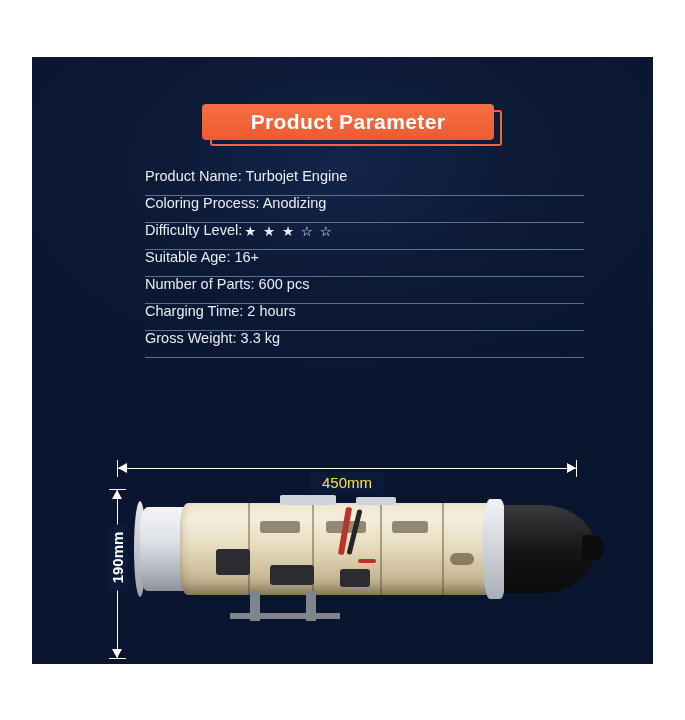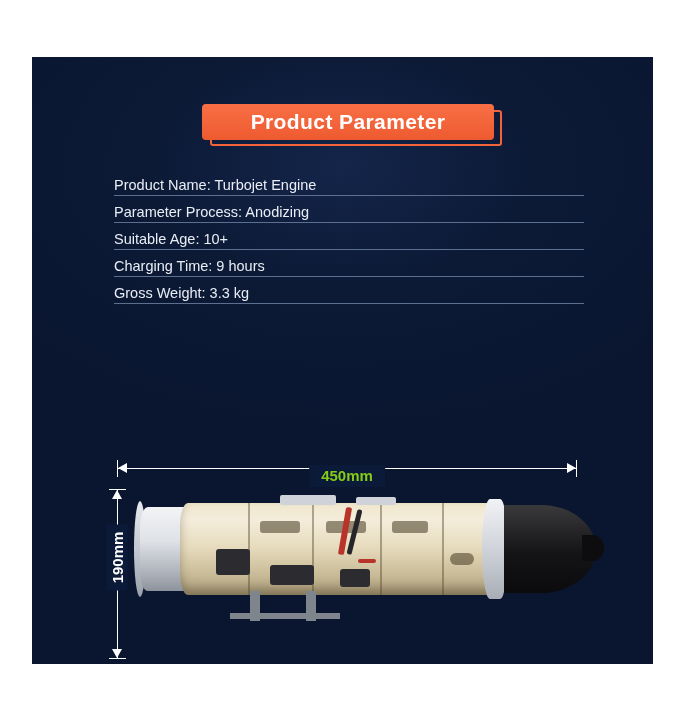--- a/index.html
+++ b/index.html
@@ -75,21 +75,22 @@
     position: absolute;
     left: 82px;
     top: 112px;
     width: 470px;
   }
   .spec-row {
     position: relative;
     height: 26px;
     border-bottom: 1px solid #5d6f8e;
     display: flex;
-    align-items: flex-end;
+    align-items: flex-start;
+    margin-left: 31px;
   }
   .spec-text {
     color: #e9edf5;
     font-size: 14.5px;
     font-family: "Liberation Sans", sans-serif;
     white-space: nowrap;
     line-height: 1;
     padding-bottom: 3px;
   }
   .stars {
@@ -130,27 +131,27 @@
     top: 6px;
     width: 0; height: 0;
     border-top: 5px solid transparent;
     border-bottom: 5px solid transparent;
   }
   .dim-width .arrow-l { left: 1px; border-right: 9px solid #ffffff; }
   .dim-width .arrow-r { right: 1px; border-left: 9px solid #ffffff; }
   .dim-width .label {
     position: absolute;
     left: 50%;
-    top: 8px;
+    top: 15px;
     transform: translateX(-50%);
     background: #0b1a38;
     padding: 0 12px;
-    color: #84cc16;
+    color: #fde047;
     font-size: 15px;
-    font-weight: bold;
+    font-weight: normal;
     line-height: 22px;
   }
 
   
   .dim-height {
     position: absolute;
     left: 74px;
     top: 432px;
     width: 22px;
     height: 170px;
@@ -303,27 +304,34 @@
       <div class="title-bar">
         <span class="title-text">Product Parameter</span>
       </div>
     </div>
 
     <div class="specs">
       <div class="spec-row">
         <span class="spec-text">Product Name: Turbojet Engine</span>
       </div>
       <div class="spec-row">
-        <span class="spec-text">Parameter Process: Anodizing</span>
-      </div>
-      <div class="spec-row">
-        <span class="spec-text">Suitable Age: 10+</span>
-      </div>
-      <div class="spec-row">
-        <span class="spec-text">Charging Time: 9 hours</span>
+        <span class="spec-text">Coloring Process: Anodizing</span>
+      </div>
+      <div class="spec-row">
+        <span class="spec-text">Difficulty Level:</span>
+        <span class="stars">★ ★ ★ ☆ ☆</span>
+      </div>
+      <div class="spec-row">
+        <span class="spec-text">Suitable Age: 16+</span>
+      </div>
+      <div class="spec-row">
+        <span class="spec-text">Number of Parts: 600 pcs</span>
+      </div>
+      <div class="spec-row">
+        <span class="spec-text">Charging Time: 2 hours</span>
       </div>
       <div class="spec-row">
         <span class="spec-text">Gross Weight: 3.3 kg</span>
       </div>
     </div>
 
     <div class="engine">
       <div class="eng-front-ring"></div>
       <div class="eng-front"></div>
       <div class="eng-body"></div>

